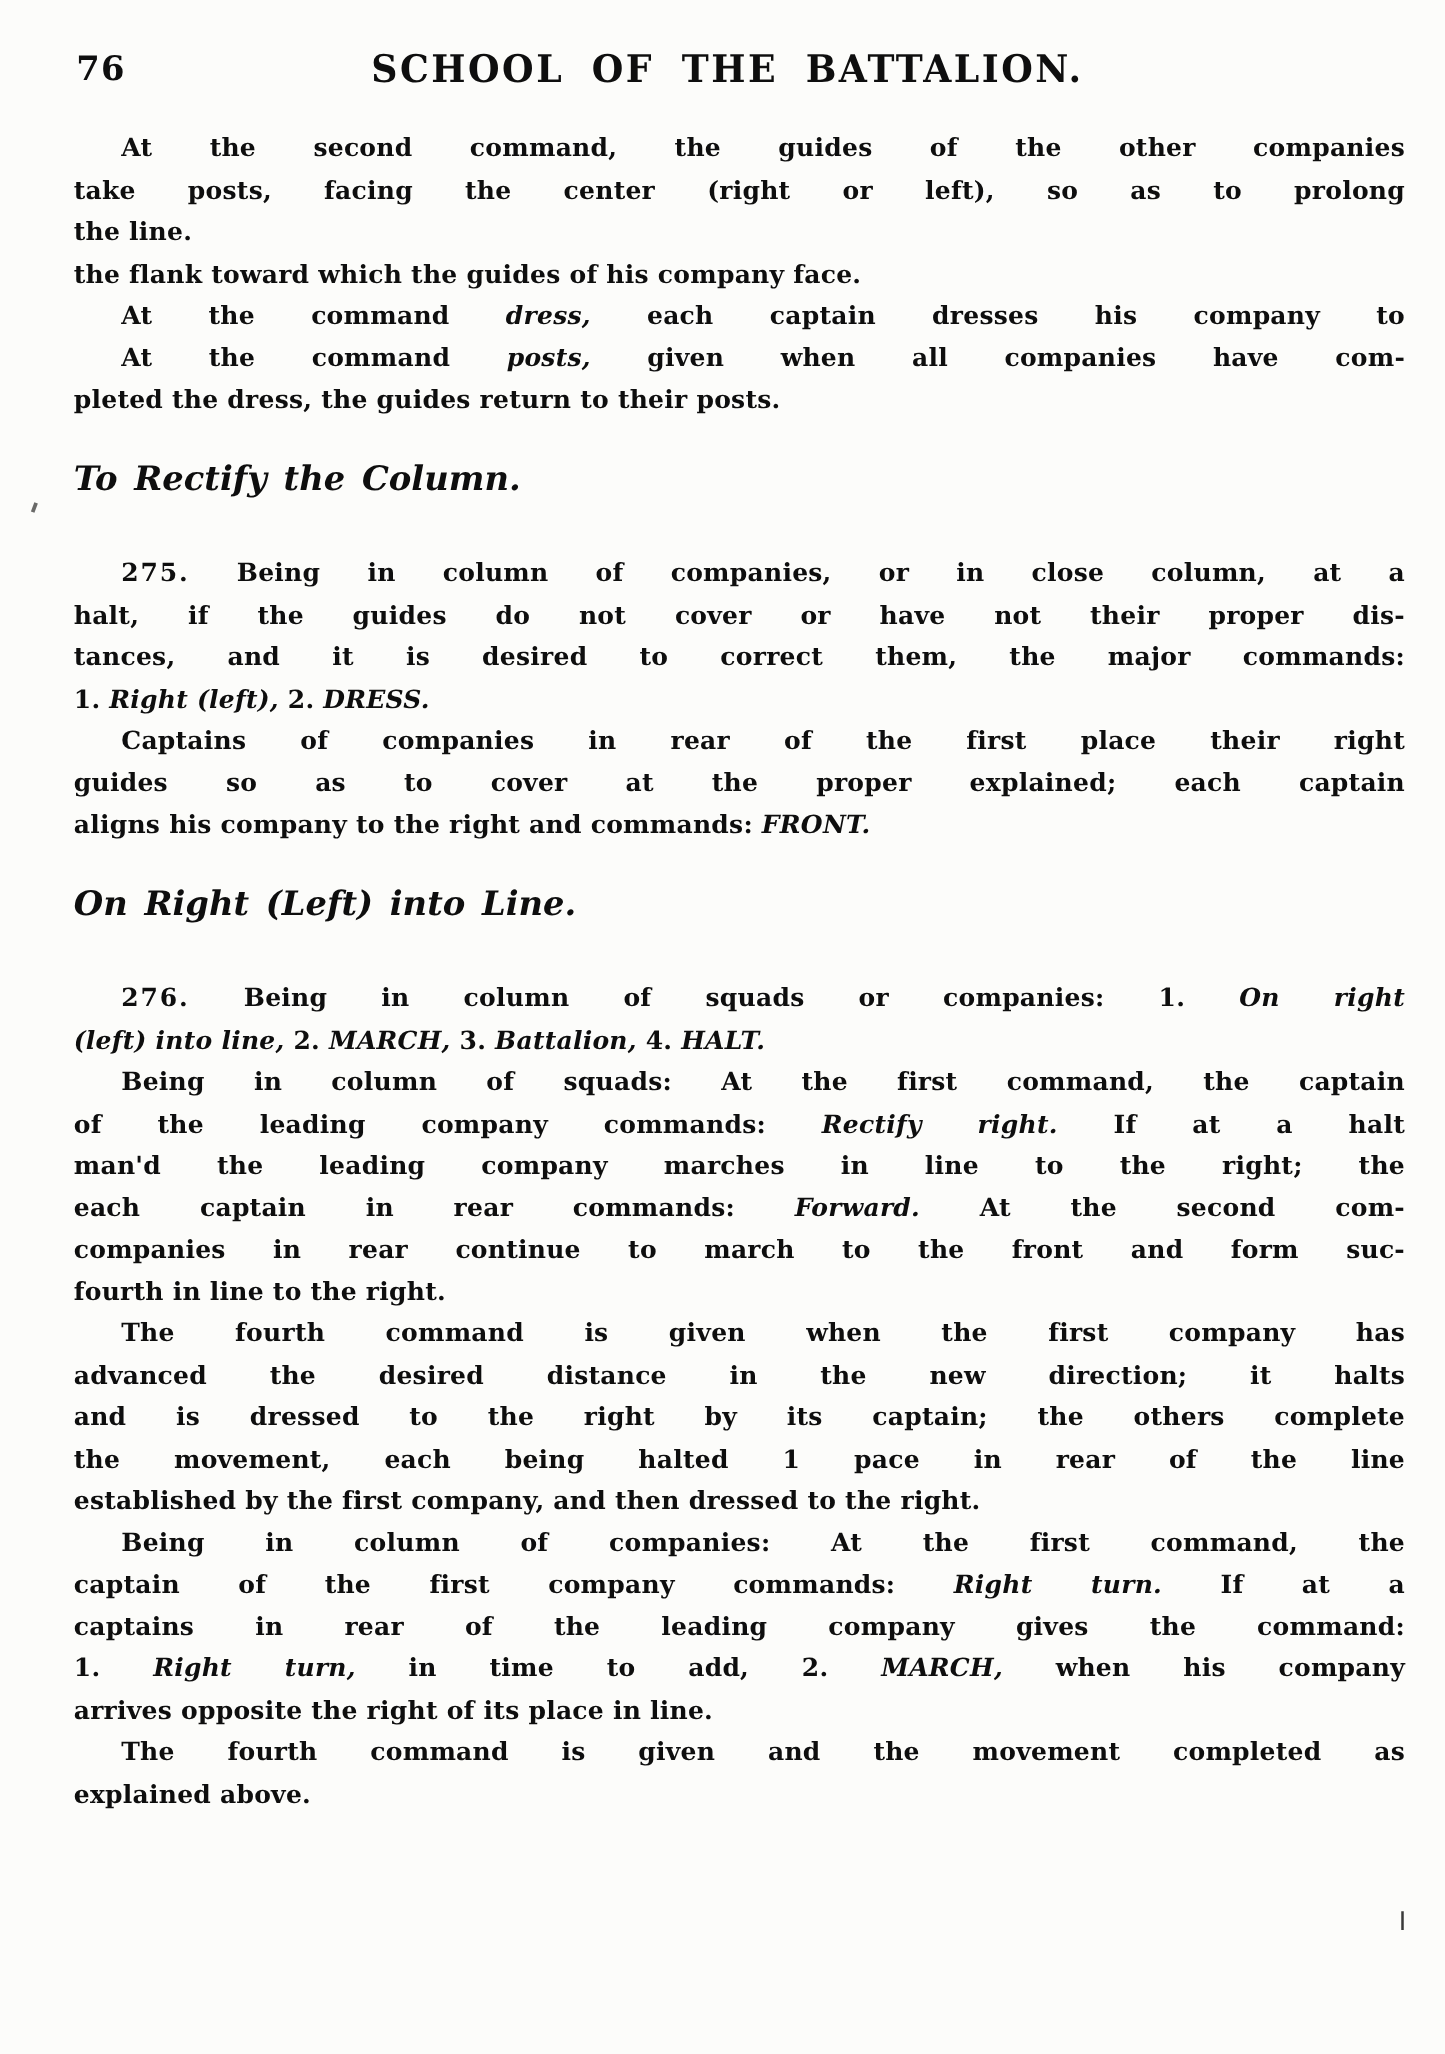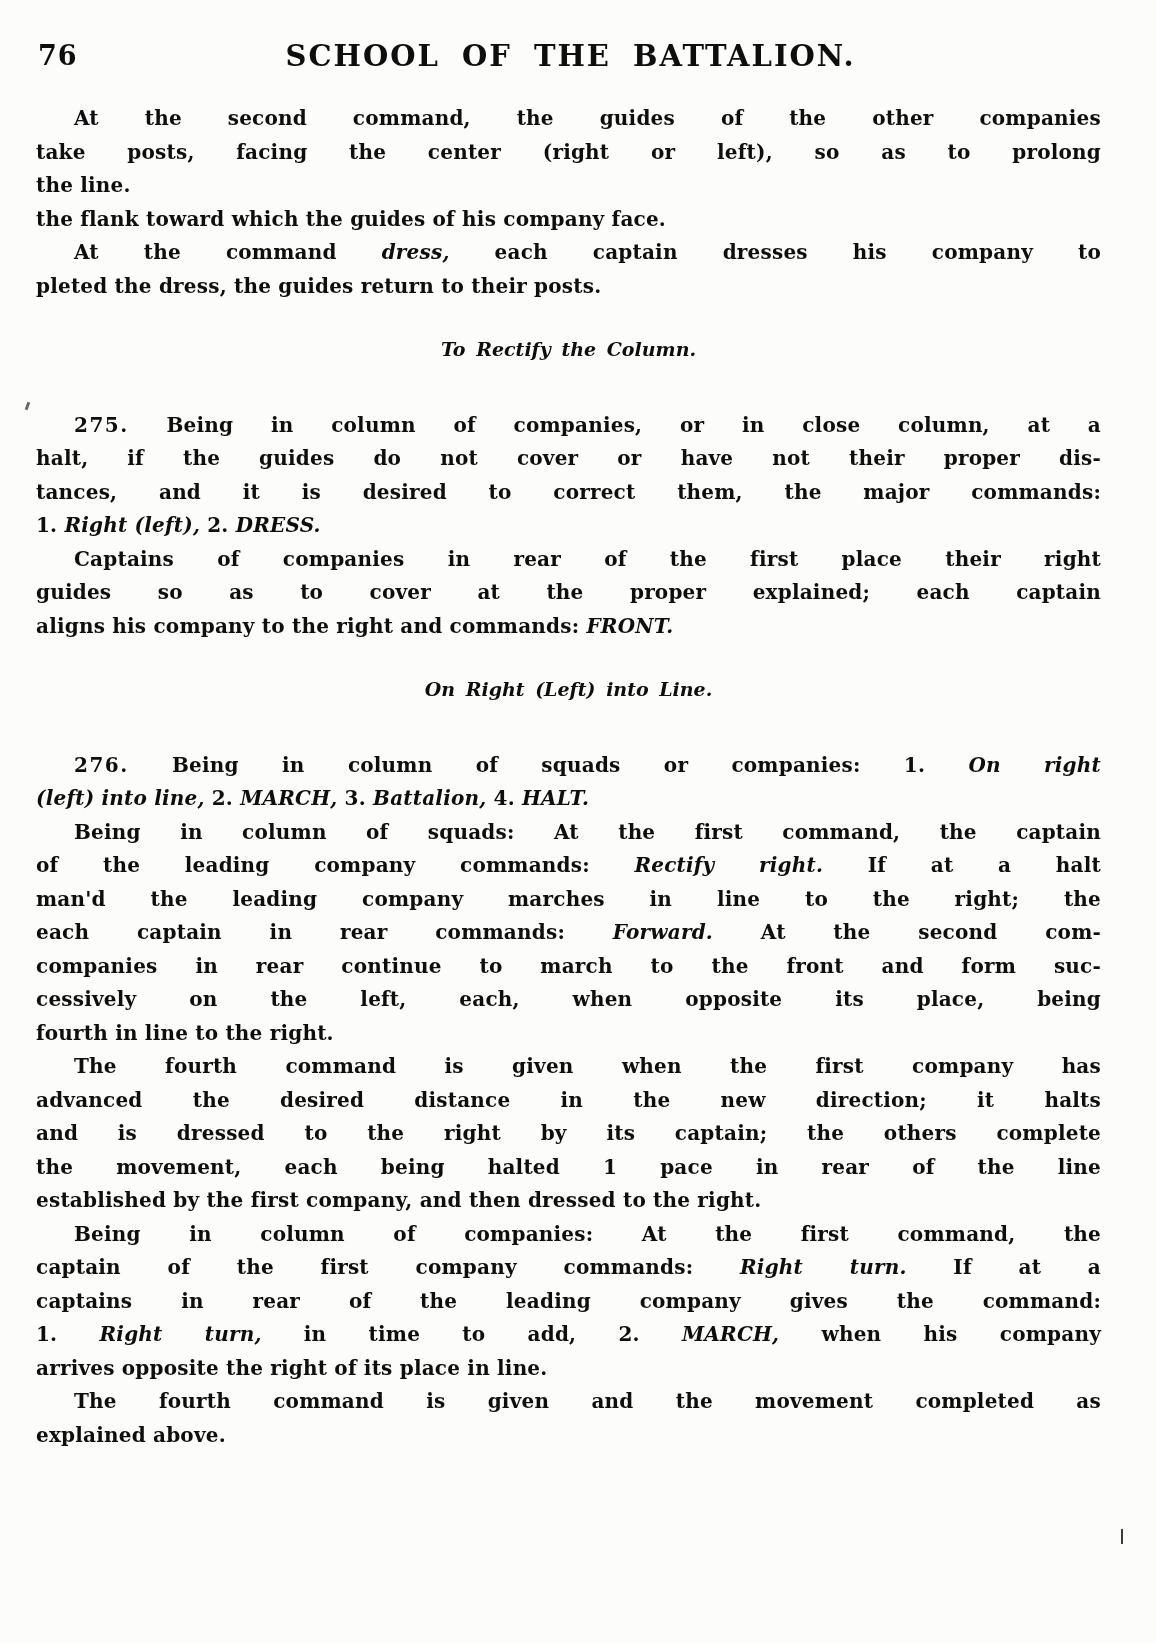--- a/index.html
+++ b/index.html
@@ -11,21 +11,21 @@
     position: relative;
     width: 1156px;
     height: 1643px;
     margin: 0 auto;
     background: #fcfcfa;
     color: #0e0e0e;
     font-family: "DejaVu Serif", "Liberation Serif", serif;
     font-weight: bold;
     overflow: hidden;
     box-sizing: border-box;
-    padding: 38px 51px 0 36px;
+    padding: 38px 51px 0 59px;
   }
   
   .running-head {
     position: relative;
     height: 38px;
     margin-bottom: 26px;
   }
   .pageno {
     position: absolute;
     left: 2px;
@@ -60,22 +60,21 @@
   .line.indent {
     text-indent: 38px;
   }
   .seg-bi {
     font-style: italic;
   }
   .seg-b {
     letter-spacing: 1.5px;
   }
   .heading {
-    text-align: center;
-    font-size: 19px;
+    font-size: 27px;
     line-height: 33.5px;
     font-style: italic;
     margin: 30px 0 42px 0;
     word-spacing: 4px;
   }
   
   .artifact-tick {
     position: absolute;
     left: 1121px;
     top: 1529px;
@@ -105,20 +104,21 @@
       <div class="paragraph">
         <div class="line indent"><span class="seg-n">At the second command, the guides of the other companies</span></div>
         <div class="line"><span class="seg-n">take posts, facing the center (right or left), so as to prolong</span></div>
         <div class="line last"><span class="seg-n">the line.</span></div>
       </div>
       <div class="paragraph">
         <div class="line last"><span class="seg-n">the flank toward which the guides of his company face.</span></div>
         <div class="line indent"><span class="seg-n">At the command </span><span class="seg-bi">dress,</span><span class="seg-n"> each captain dresses his company to</span></div>
       </div>
       <div class="paragraph">
+        <div class="line indent"><span class="seg-n">At the command </span><span class="seg-bi">posts,</span><span class="seg-n"> given when all companies have com-</span></div>
         <div class="line last"><span class="seg-n">pleted the dress, the guides return to their posts.</span></div>
       </div>
       <div class="heading">To Rectify the Column.</div>
       <div class="paragraph">
         <div class="line indent"><span class="seg-b">275.</span><span class="seg-n"> Being in column of companies, or in close column, at a</span></div>
         <div class="line"><span class="seg-n">halt, if the guides do not cover or have not their proper dis-</span></div>
         <div class="line"><span class="seg-n">tances, and it is desired to correct them, the major commands:</span></div>
         <div class="line last"><span class="seg-n">1. </span><span class="seg-bi">Right (left),</span><span class="seg-n"> 2. </span><span class="seg-bi">DRESS.</span></div>
       </div>
       <div class="paragraph">
@@ -130,21 +130,20 @@
       <div class="paragraph">
         <div class="line indent"><span class="seg-b">276.</span><span class="seg-n"> Being in column of squads or companies: 1. </span><span class="seg-bi">On right</span></div>
         <div class="line last"><span class="seg-bi">(left) into line,</span><span class="seg-n"> 2. </span><span class="seg-bi">MARCH,</span><span class="seg-n"> 3. </span><span class="seg-bi">Battalion,</span><span class="seg-n"> 4. </span><span class="seg-bi">HALT.</span></div>
       </div>
       <div class="paragraph">
         <div class="line indent"><span class="seg-n">Being in column of squads: At the first command, the captain</span></div>
         <div class="line"><span class="seg-n">of the leading company commands: </span><span class="seg-bi">Rectify right.</span><span class="seg-n"> If at a halt</span></div>
         <div class="line"><span class="seg-n">man'd the leading company marches in line to the right; the</span></div>
         <div class="line"><span class="seg-n">each captain in rear commands: </span><span class="seg-bi">Forward.</span><span class="seg-n"> At the second com-</span></div>
         <div class="line"><span class="seg-n">companies in rear continue to march to the front and form suc-</span></div>
-        <div class="line"><span class="seg-n">cessively on the left, each, when opposite its place, being</span></div>
         <div class="line last"><span class="seg-n">fourth in line to the right.</span></div>
       </div>
       <div class="paragraph">
         <div class="line indent"><span class="seg-n">The fourth command is given when the first company has</span></div>
         <div class="line"><span class="seg-n">advanced the desired distance in the new direction; it halts</span></div>
         <div class="line"><span class="seg-n">and is dressed to the right by its captain; the others complete</span></div>
         <div class="line"><span class="seg-n">the movement, each being halted 1 pace in rear of the line</span></div>
         <div class="line last"><span class="seg-n">established by the first company, and then dressed to the right.</span></div>
       </div>
       <div class="paragraph">

